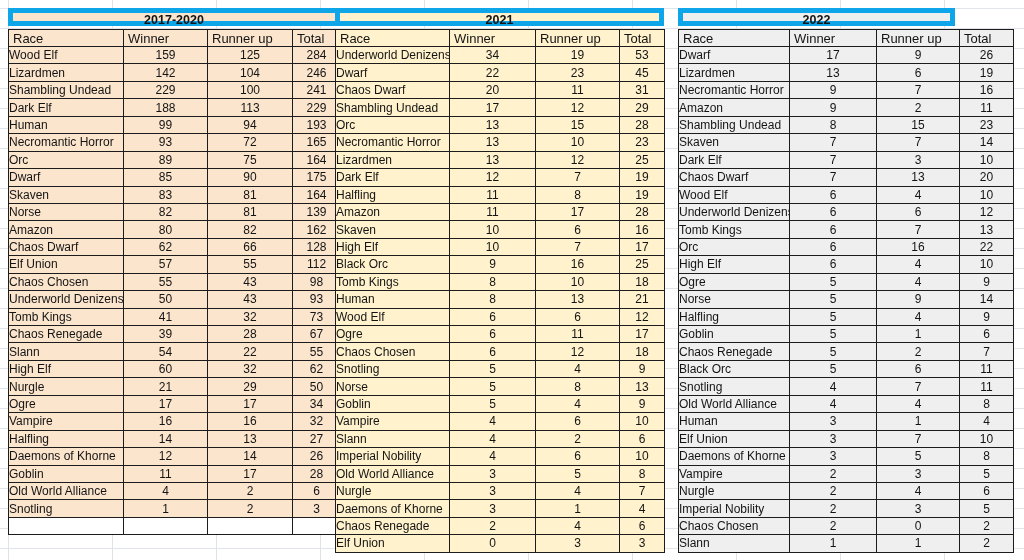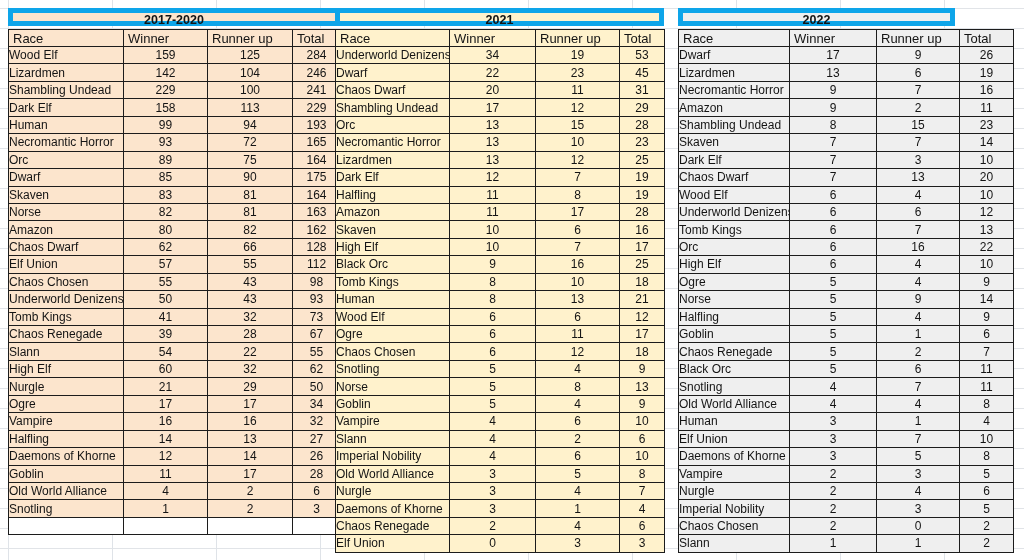--- a/index.html
+++ b/index.html
@@ -75,21 +75,21 @@
             <td class="num">246</td>
           </tr>
           <tr>
             <td class="race">Shambling Undead</td>
             <td class="num">229</td>
             <td class="num">100</td>
             <td class="num">241</td>
           </tr>
           <tr>
             <td class="race">Dark Elf</td>
-            <td class="num">158</td>
+            <td class="num">188</td>
             <td class="num">113</td>
             <td class="num">229</td>
           </tr>
           <tr>
             <td class="race">Human</td>
             <td class="num">99</td>
             <td class="num">94</td>
             <td class="num">193</td>
           </tr>
           <tr>
@@ -113,21 +113,21 @@
           <tr>
             <td class="race">Skaven</td>
             <td class="num">83</td>
             <td class="num">81</td>
             <td class="num">164</td>
           </tr>
           <tr>
             <td class="race">Norse</td>
             <td class="num">82</td>
             <td class="num">81</td>
-            <td class="num">163</td>
+            <td class="num">139</td>
           </tr>
           <tr>
             <td class="race">Amazon</td>
             <td class="num">80</td>
             <td class="num">82</td>
             <td class="num">162</td>
           </tr>
           <tr>
             <td class="race">Chaos Dwarf</td>
             <td class="num">62</td>

